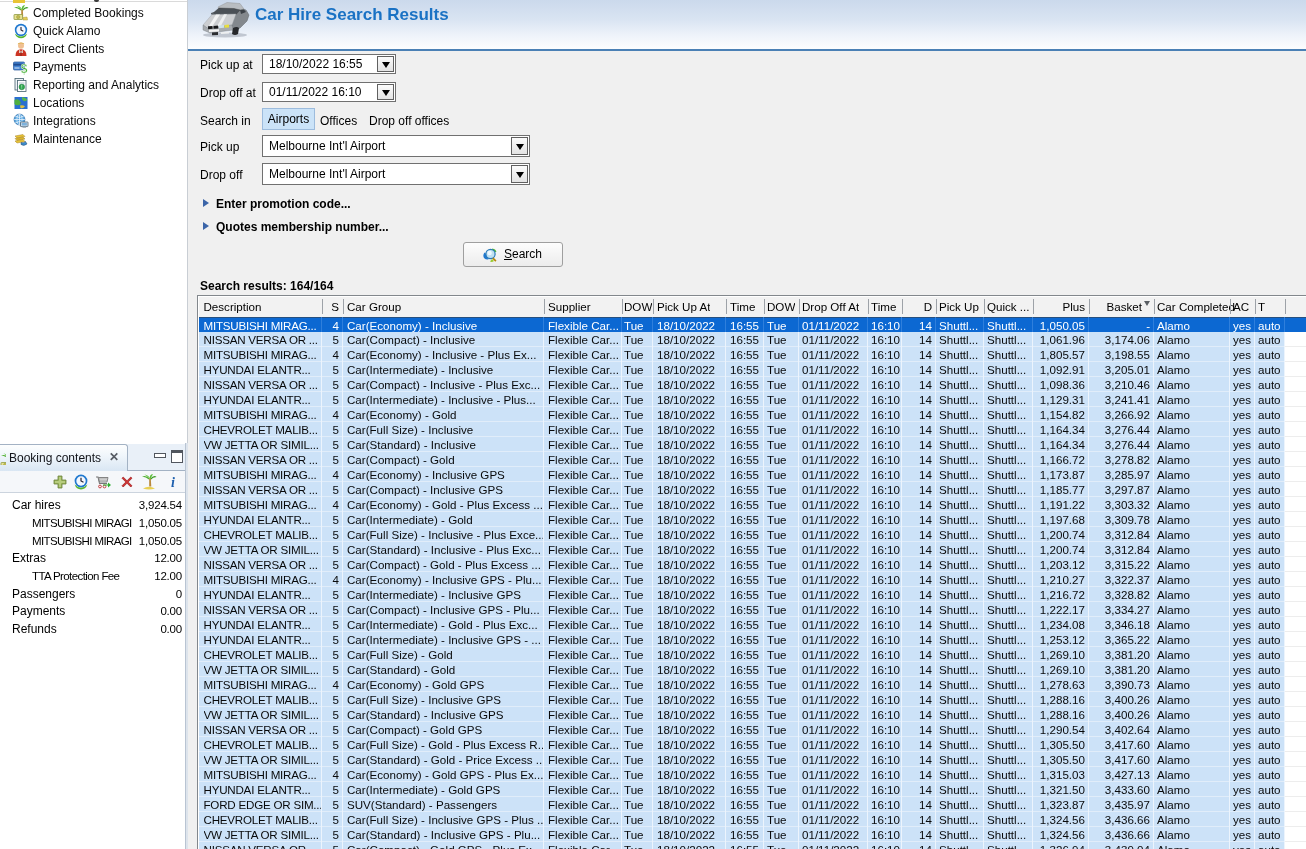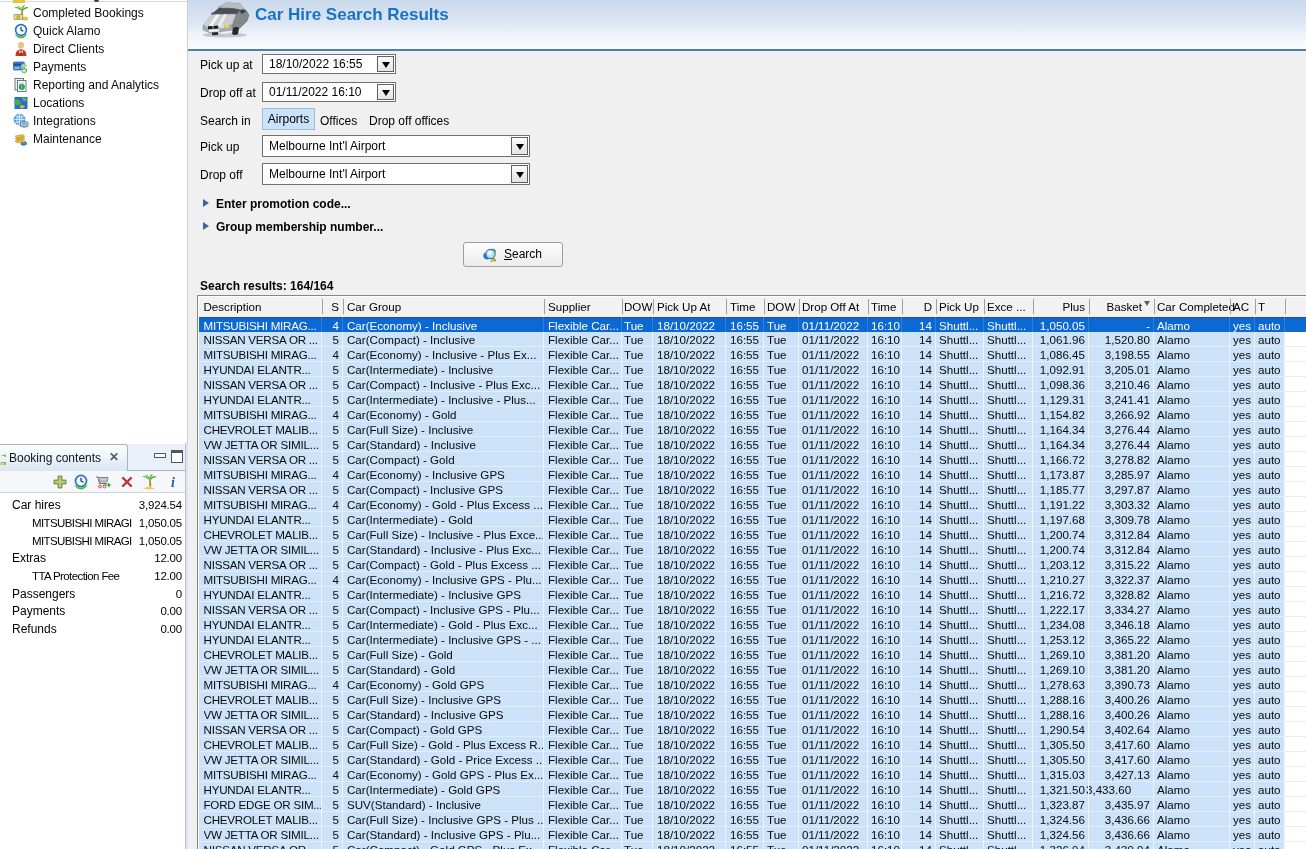--- a/index.html
+++ b/index.html
@@ -243,21 +243,21 @@
       <div class="tx">Melbourne Int'l Airport</div>
       <div class="cbtn"></div>
     </div>
 <div class="combo" style="left:74px;top:163px;width:268px;height:22px">
       <div class="tx">Melbourne Int'l Airport</div>
       <div class="cbtn"></div>
     </div>
 <div class="disc" style="left:15px;top:199px"></div>
 <div class="lbl bold" style="left:28px;top:197px">Enter promotion code...</div>
 <div class="disc" style="left:15px;top:222px"></div>
-<div class="lbl bold" style="left:28px;top:220px">Group membership number...</div>
+<div class="lbl bold" style="left:28px;top:220px">Quotes membership number...</div>
 <div id="searchbtn">
       <div class="abs" style="left:18px;top:4px"><svg width="17" height="16" viewBox="0 0 17 16">
           <path d="M2 11 Q0.5 8 2.5 5.5 L6 8.5 Q5 10.5 6.5 12.5 Q4 13 2 11" fill="#1f78cf"></path>
           <path d="M10.5 1.5 Q13.5 2 14.5 4.5 L11.5 6 Q10.5 4 8.5 4 Z" fill="#4cb32e"></path>
           <circle cx="8.5" cy="7" r="4.6" fill="#bfe0f2" stroke="#2a7ab8" stroke-width="1.2"></circle>
           <circle cx="7.6" cy="6" r="2.2" fill="#eef8ff"></circle>
           <path d="M11.5 10.5 L14.5 13.5 L13.3 14.7 L10.3 11.7Z" fill="#b8860b"></path>
           <path d="M10 12 L12 14 Q10 15.5 8 14.5Z" fill="#9acc30"></path>
         </svg></div>
       <div id="srchtxt"><span style="text-decoration:underline">S</span>earch</div>
@@ -270,21 +270,21 @@
 <div class="hc" style="left:148px">Car Group</div>
 <div class="hc" style="left:349px">Supplier</div>
 <div class="hc" style="left:425px">DOW</div>
 <div class="hc" style="left:458px">Pick Up At</div>
 <div class="hc" style="left:531px">Time</div>
 <div class="hc" style="left:568px">DOW</div>
 <div class="hc" style="left:603px">Drop Off At</div>
 <div class="hc" style="left:672px">Time</div>
 <div class="hc" style="left:673px;width:60px;text-align:right">D</div>
 <div class="hc" style="left:740px">Pick Up</div>
-<div class="hc" style="left:788px">Exce ...</div>
+<div class="hc" style="left:788px">Quick ...</div>
 <div class="hc" style="left:826px;width:60px;text-align:right">Plus</div>
 <div class="hc" style="right:157px">Basket<span style="display:inline-block;width:0;height:0;border:3.5px solid transparent;border-top:5px solid #595e63;margin-left:2px;vertical-align:2px"></span></div>
 <div class="hc" style="left:958px">Car Completed</div>
 <div class="hc" style="left:1034px">AC</div>
 <div class="hc" style="left:1059px">T</div>
 <div class="hsep" style="left:123px"></div>
 <div class="hsep" style="left:144px"></div>
 <div class="hsep" style="left:345px"></div>
 <div class="hsep" style="left:423px"></div>
 <div class="hsep" style="left:454px"></div>
@@ -333,40 +333,40 @@
 <div class="cell" style="left:568px;width:70px">Tue</div>
 <div class="cell" style="left:603px;width:70px">01/11/2022</div>
 <div class="cell" style="left:672px;width:70px">16:10</div>
 <div class="cell" style="left:693px;width:40px;text-align:right">14</div>
 <div class="cell" style="left:740px;width:70px">Shuttl...</div>
 <div class="cell" style="left:788px;width:70px">Shuttl...</div>
 <div class="cell" style="left:958px;width:70px">Alamo</div>
 <div class="cell" style="left:1034px;width:70px">yes</div>
 <div class="cell" style="left:1059px;width:70px">auto</div>
 <div class="cell" style="left:828px;width:58px;text-align:right">1,061.96</div>
-<div class="cell" style="left:887px;width:64px;text-align:right">1,520.80</div>
+<div class="cell" style="left:887px;width:64px;text-align:right">3,174.06</div>
 </div>
 <div class="row" style="top:51px">
 <div class="cell" style="left:4.5px;width:117px;letter-spacing:-0.22px">MITSUBISHI MIRAG...</div>
 <div class="cell" style="left:123px;width:17px;text-align:right">4</div>
 <div class="cell" style="left:148px;width:196px">Car(Economy) - Inclusive - Plus Ex...</div>
 <div class="cell" style="left:349px;width:70px">Flexible Car...</div>
 <div class="cell" style="left:425px;width:70px">Tue</div>
 <div class="cell" style="left:458px;width:70px">18/10/2022</div>
 <div class="cell" style="left:531px;width:70px">16:55</div>
 <div class="cell" style="left:568px;width:70px">Tue</div>
 <div class="cell" style="left:603px;width:70px">01/11/2022</div>
 <div class="cell" style="left:672px;width:70px">16:10</div>
 <div class="cell" style="left:693px;width:40px;text-align:right">14</div>
 <div class="cell" style="left:740px;width:70px">Shuttl...</div>
 <div class="cell" style="left:788px;width:70px">Shuttl...</div>
 <div class="cell" style="left:958px;width:70px">Alamo</div>
 <div class="cell" style="left:1034px;width:70px">yes</div>
 <div class="cell" style="left:1059px;width:70px">auto</div>
-<div class="cell" style="left:828px;width:58px;text-align:right">1,086.45</div>
+<div class="cell" style="left:828px;width:58px;text-align:right">1,805.57</div>
 <div class="cell" style="left:887px;width:64px;text-align:right">3,198.55</div>
 </div>
 <div class="row" style="top:66px">
 <div class="cell" style="left:4.5px;width:117px;letter-spacing:-0.22px">HYUNDAI ELANTR...</div>
 <div class="cell" style="left:123px;width:17px;text-align:right">5</div>
 <div class="cell" style="left:148px;width:196px">Car(Intermediate) - Inclusive</div>
 <div class="cell" style="left:349px;width:70px">Flexible Car...</div>
 <div class="cell" style="left:425px;width:70px">Tue</div>
 <div class="cell" style="left:458px;width:70px">18/10/2022</div>
 <div class="cell" style="left:531px;width:70px">16:55</div>
@@ -933,26 +933,26 @@
 <div class="cell" style="left:568px;width:70px">Tue</div>
 <div class="cell" style="left:603px;width:70px">01/11/2022</div>
 <div class="cell" style="left:672px;width:70px">16:10</div>
 <div class="cell" style="left:693px;width:40px;text-align:right">14</div>
 <div class="cell" style="left:740px;width:70px">Shuttl...</div>
 <div class="cell" style="left:788px;width:70px">Shuttl...</div>
 <div class="cell" style="left:958px;width:70px">Alamo</div>
 <div class="cell" style="left:1034px;width:70px">yes</div>
 <div class="cell" style="left:1059px;width:70px">auto</div>
 <div class="cell" style="left:828px;width:58px;text-align:right">1,321.50</div>
-<div class="cell" style="left:887px;width:64px;">3,433.60</div>
+<div class="cell" style="left:887px;width:64px;text-align:right">3,433.60</div>
 </div>
 <div class="row" style="top:501px">
 <div class="cell" style="left:4.5px;width:117px;letter-spacing:-0.22px">FORD EDGE OR SIM...</div>
 <div class="cell" style="left:123px;width:17px;text-align:right">5</div>
-<div class="cell" style="left:148px;width:196px">SUV(Standard) - Inclusive</div>
+<div class="cell" style="left:148px;width:196px">SUV(Standard) - Passengers</div>
 <div class="cell" style="left:349px;width:70px">Flexible Car...</div>
 <div class="cell" style="left:425px;width:70px">Tue</div>
 <div class="cell" style="left:458px;width:70px">18/10/2022</div>
 <div class="cell" style="left:531px;width:70px">16:55</div>
 <div class="cell" style="left:568px;width:70px">Tue</div>
 <div class="cell" style="left:603px;width:70px">01/11/2022</div>
 <div class="cell" style="left:672px;width:70px">16:10</div>
 <div class="cell" style="left:693px;width:40px;text-align:right">14</div>
 <div class="cell" style="left:740px;width:70px">Shuttl...</div>
 <div class="cell" style="left:788px;width:70px">Shuttl...</div>

